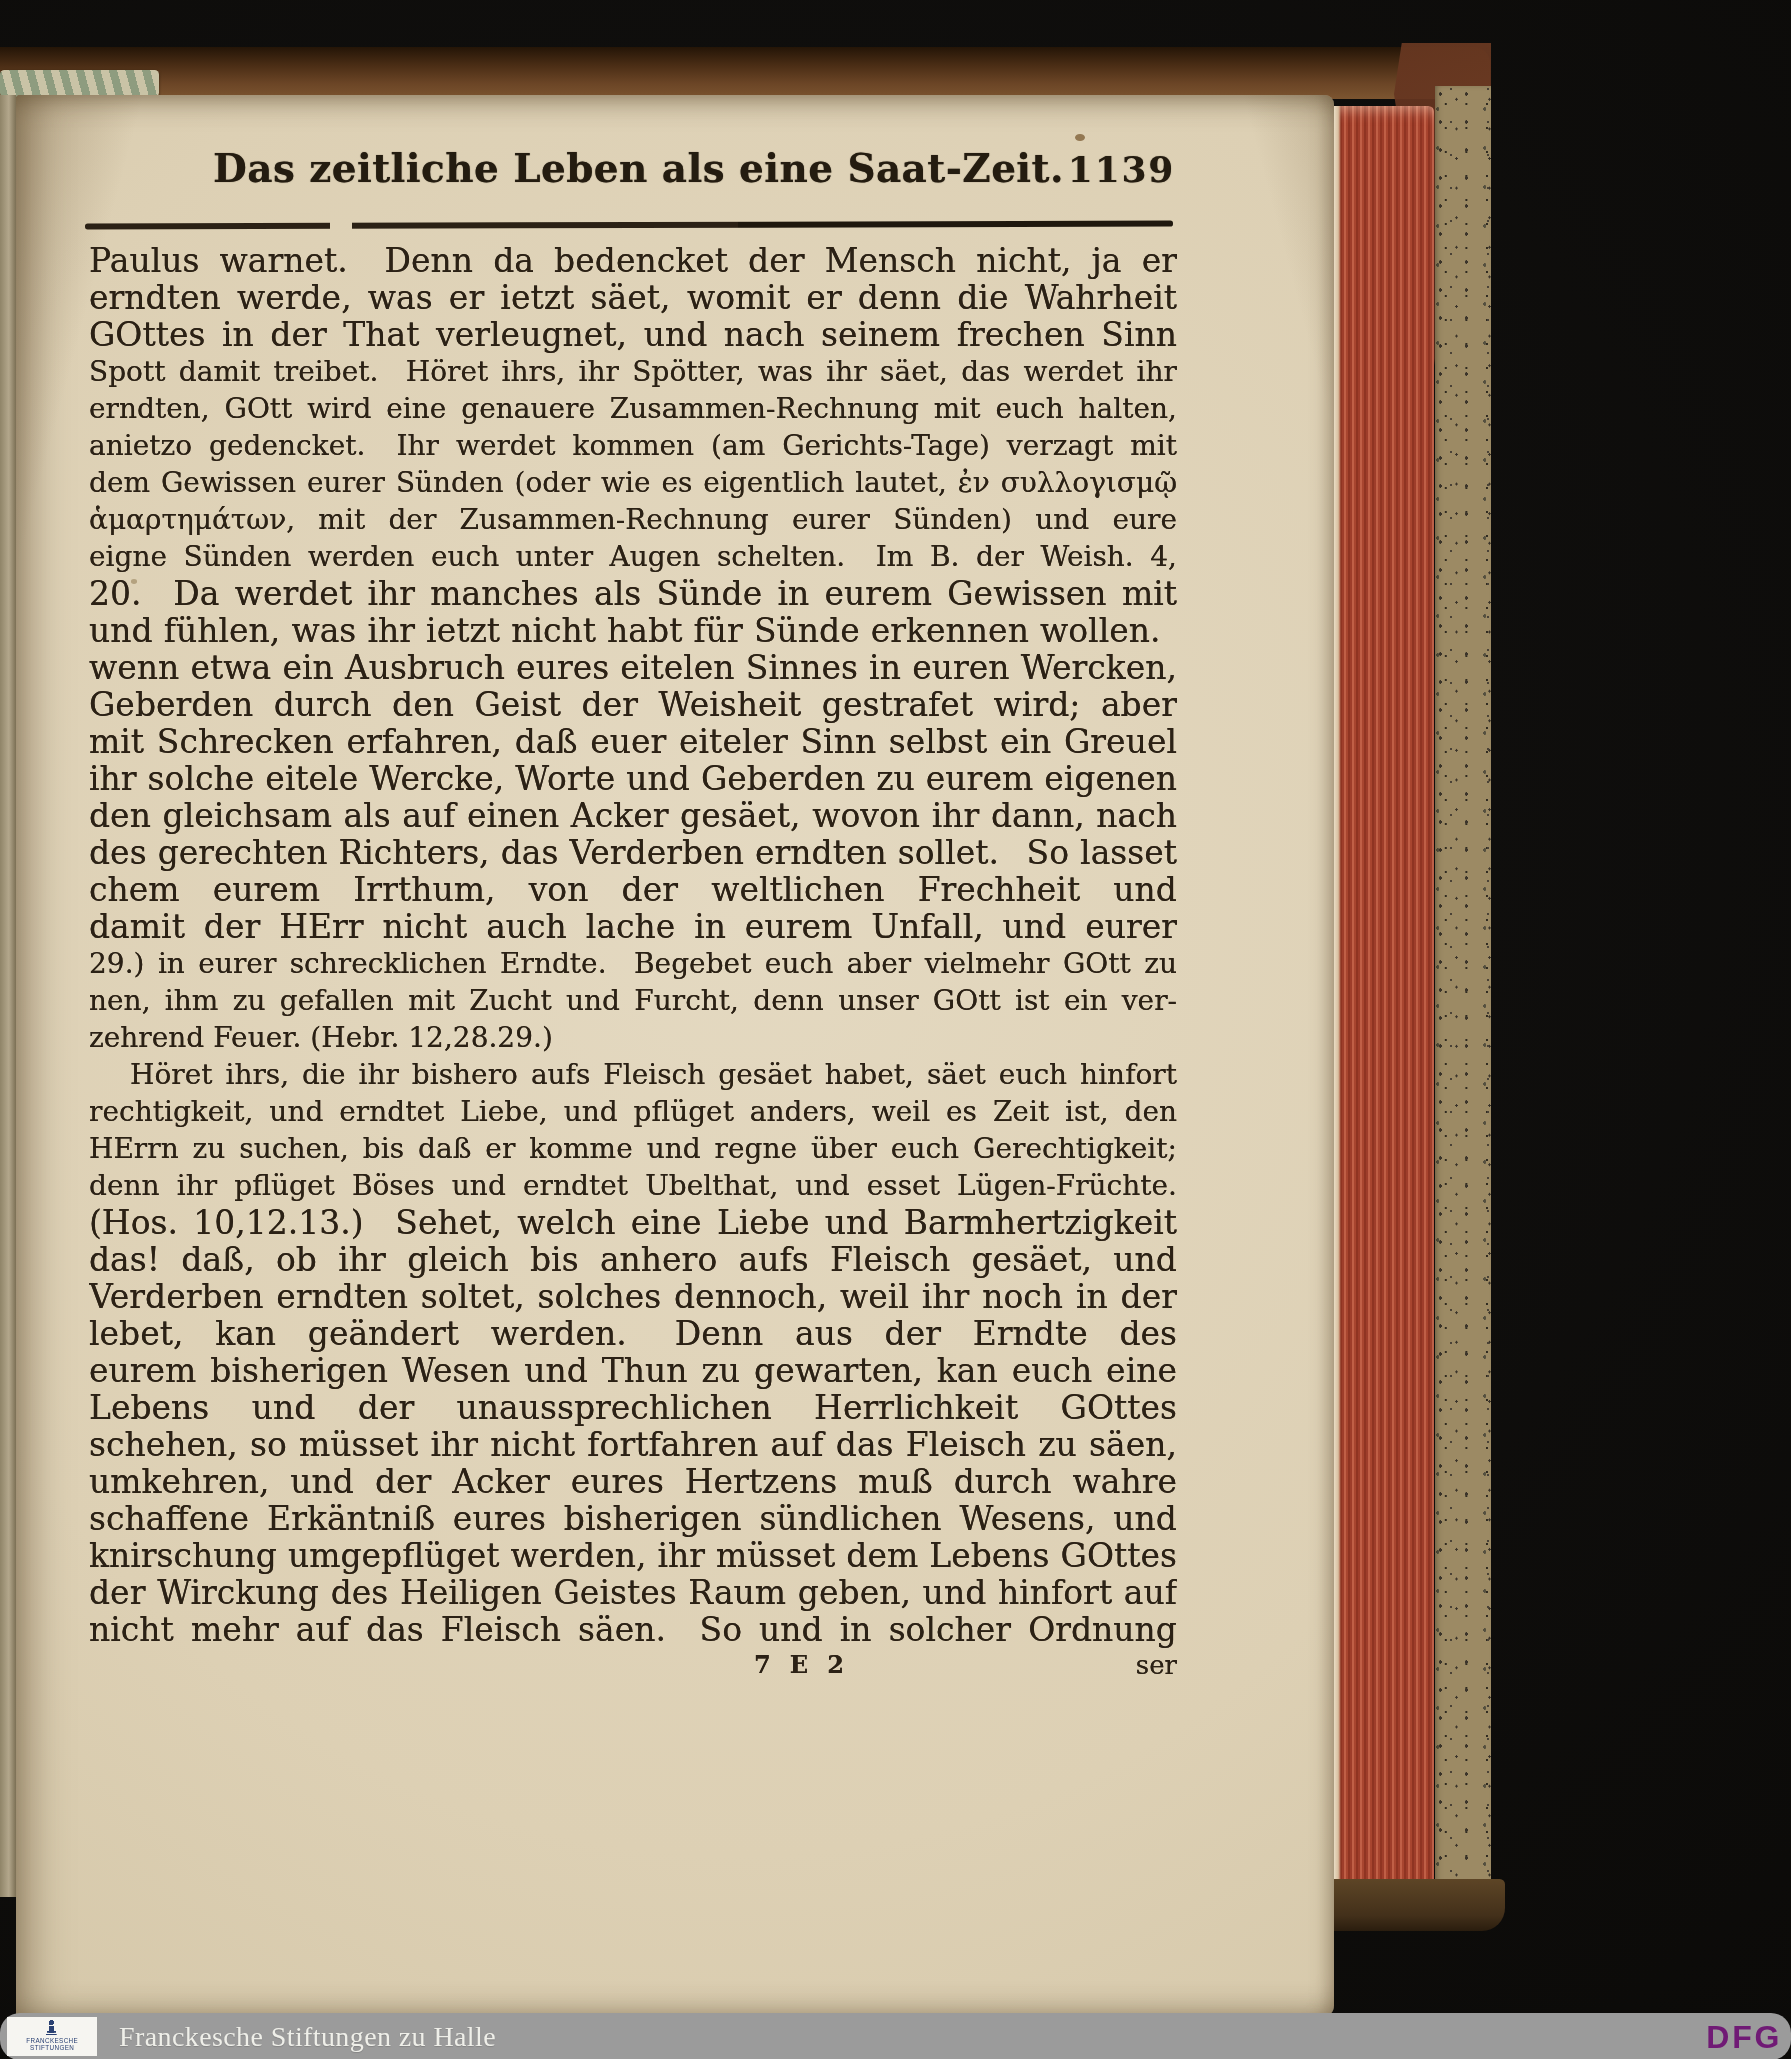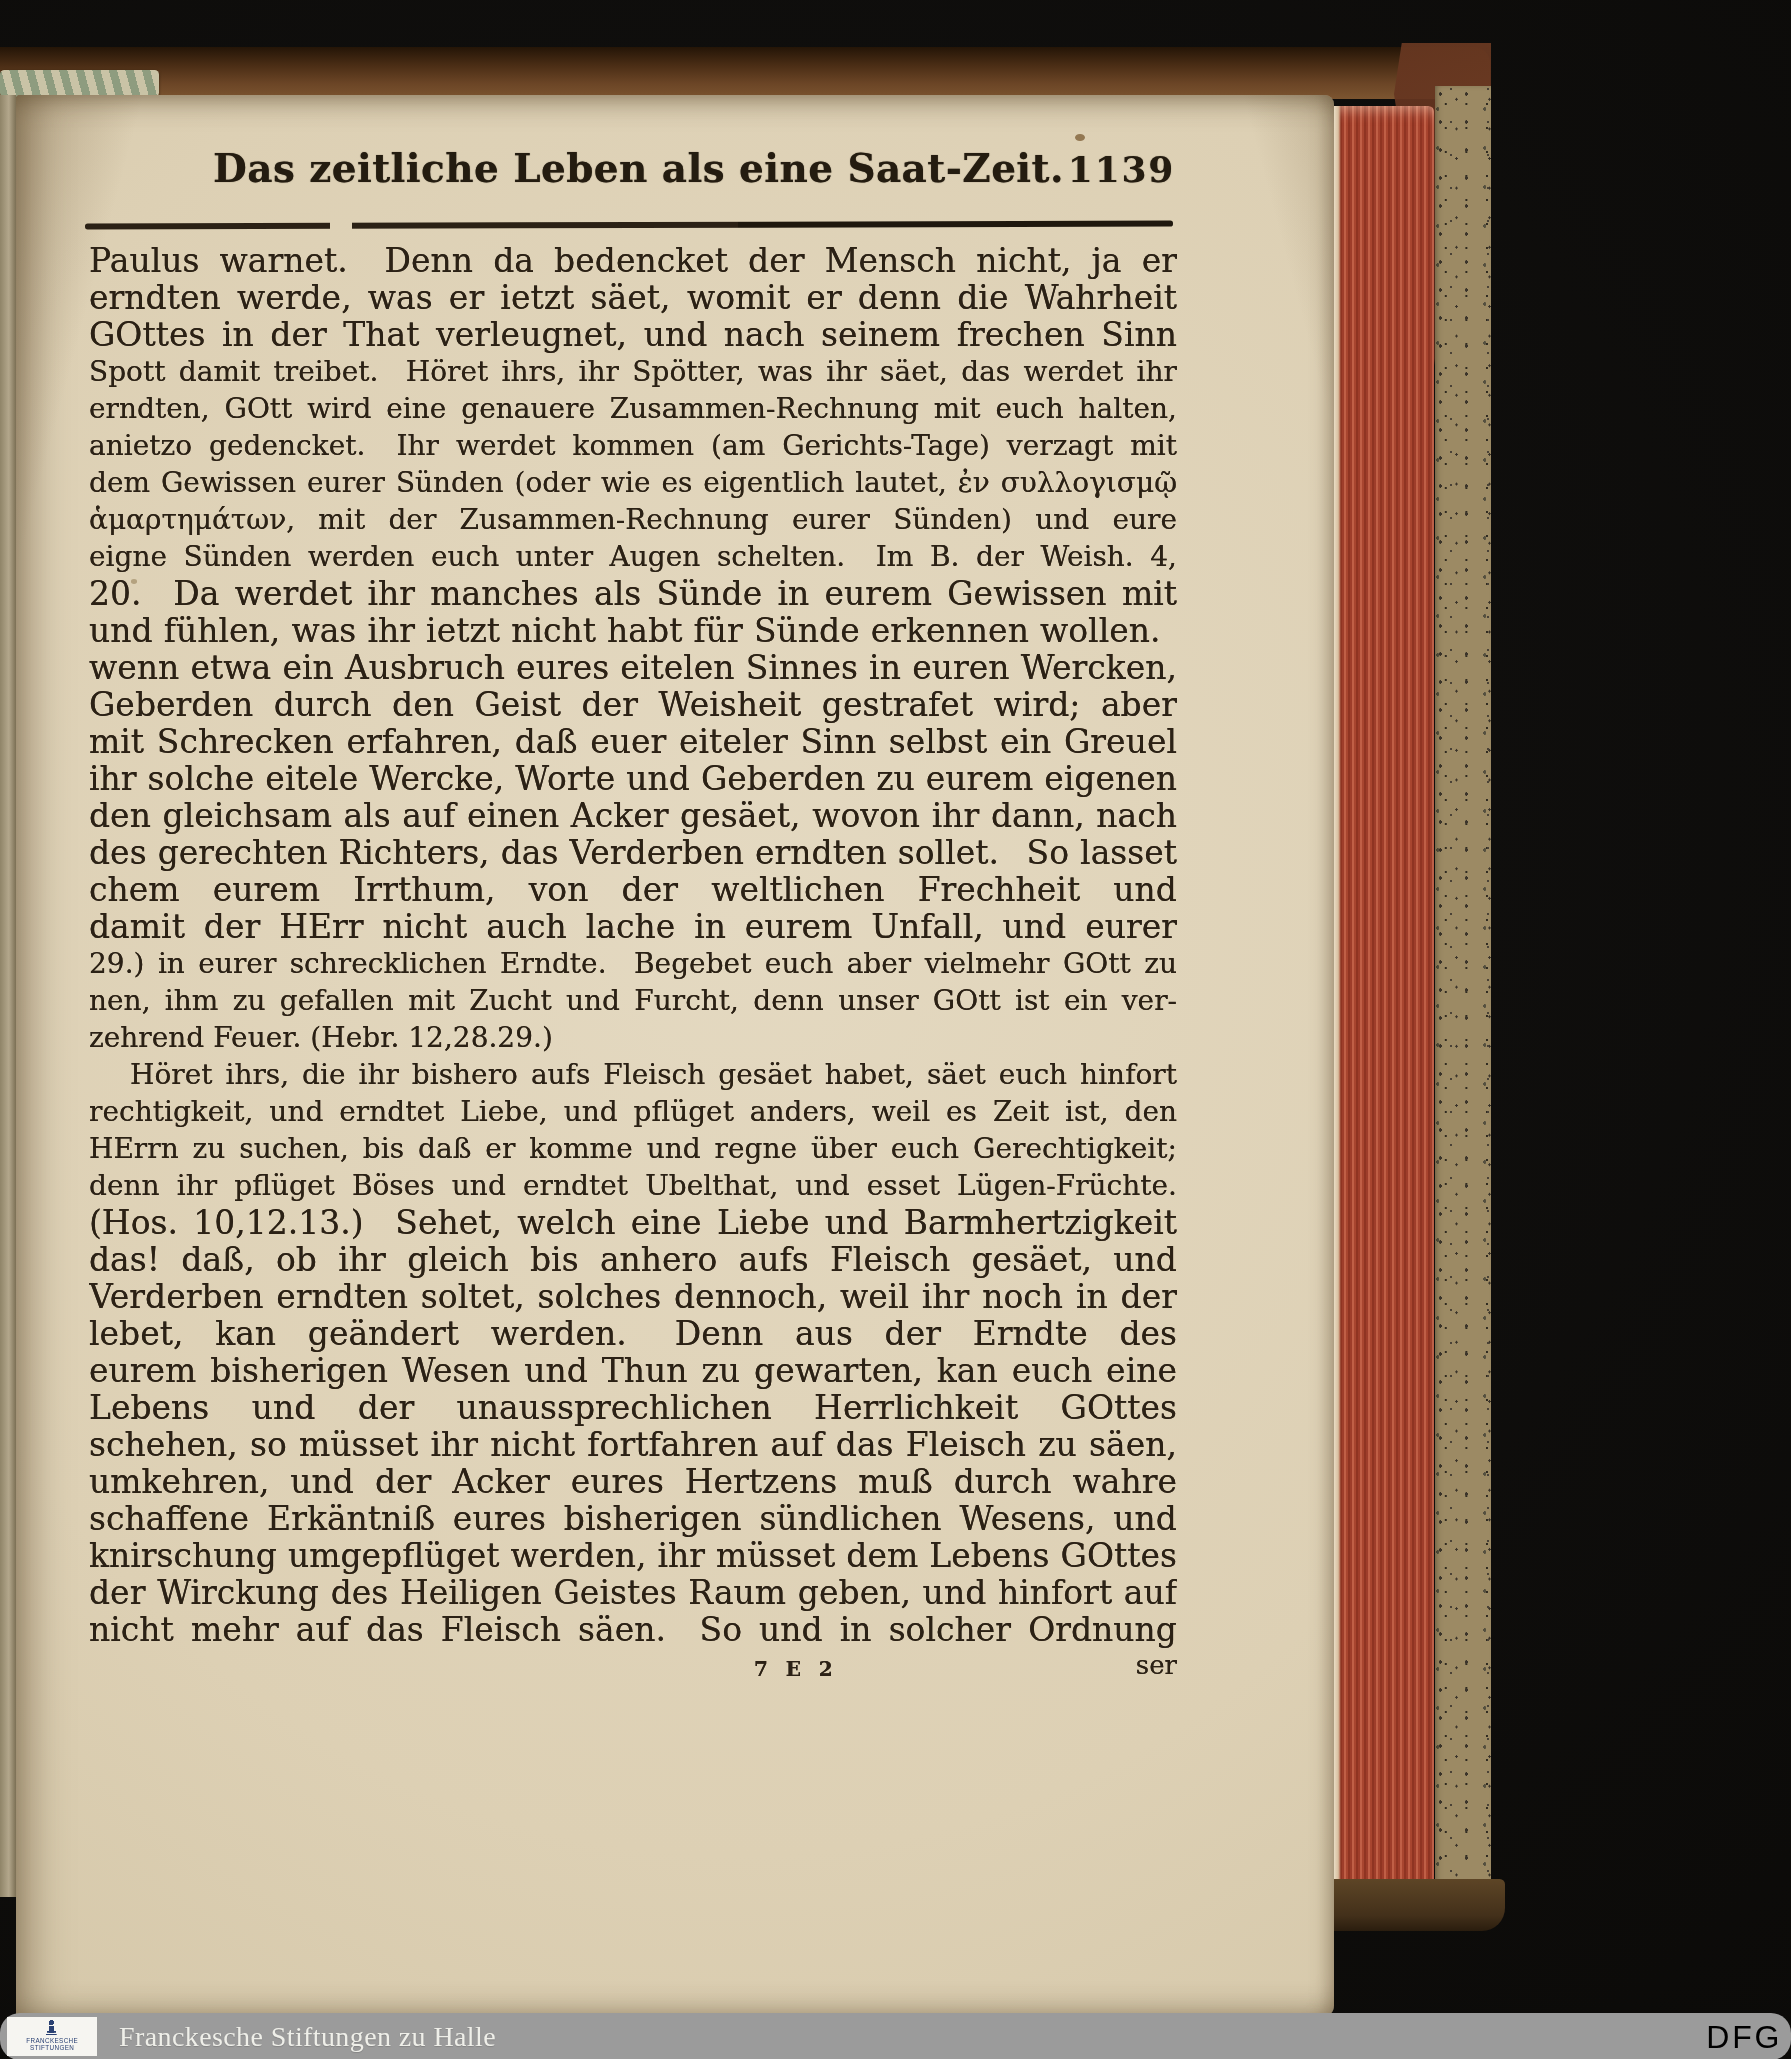--- a/index.html
+++ b/index.html
@@ -53,21 +53,21 @@
 
   .body{position:relative;}
   .bl{height:37px;line-height:37px;font-size:33px;color:#2b2115;
       overflow:hidden;text-align:justify;text-align-last:justify;
       text-shadow:0 0 0.6px rgba(43,33,21,.85);}
   .bl.e{font-size:28px;}
   .bl.nj{text-align-last:left;}
   .bl.ind{text-indent:41px;}
 
   .final-row{position:relative;height:45px;margin-top:1.8px;color:#2b2115;}
-  .sig{position:absolute;left:665px;top:7px;font-size:20px;font-weight:bold;
+  .sig{position:absolute;left:665px;top:0;font-size:24px;font-weight:bold;
        letter-spacing:5.4px;text-shadow:0 0 0.6px rgba(43,33,21,.85);}
   .catchword{position:absolute;right:0;top:0;font-size:26px;
        text-shadow:0 0 0.6px rgba(43,33,21,.85);}
 
   
   .fore-edge{position:absolute;left:1334px;top:106px;width:100px;height:1795px;
      background:
        repeating-linear-gradient(90deg,
          #9e3d2a 0 1.8px,#c05f46 1.8px 3.6px,#a8452f 3.6px 6.3px,#8f3422 6.3px 8px),
        #aa452f;
@@ -110,22 +110,22 @@
      background-repeat:no-repeat;
      background-size:10.7px 6.3px,5.4px 7.2px,10.7px 1.8px,9px 1.8px;
      background-position:0 0,2.7px 5.4px,0 13.4px,0.9px 10.7px;}
   .logo-caption{position:absolute;left:0;top:20.6px;width:90px;text-align:center;
      font-family:"Liberation Sans",sans-serif;font-size:6.3px;line-height:7.2px;
      color:#2a4173;letter-spacing:0.4px;}
   .inst-title{position:absolute;left:119px;top:0;height:47px;line-height:47px;
      font-size:28px;color:#efefe9;letter-spacing:0.4px;
      text-shadow:0 0.9px 0.9px rgba(0,0,0,.15);}
   .dfg{position:absolute;right:9px;top:0;height:47px;line-height:48px;
-     font-family:"Liberation Sans",sans-serif;font-weight:normal;font-size:32px;
-     color:#000000;letter-spacing:2.7px;}
+     font-family:"Liberation Sans",sans-serif;font-weight:bold;font-size:32px;
+     color:#701a75;letter-spacing:2.7px;}
 </style>
 </head>
 <body>
 
 <div class="stage">
 
   <div class="top-leather"></div>
   <div class="headband"></div>
   <div class="left-sliver"></div>
 

